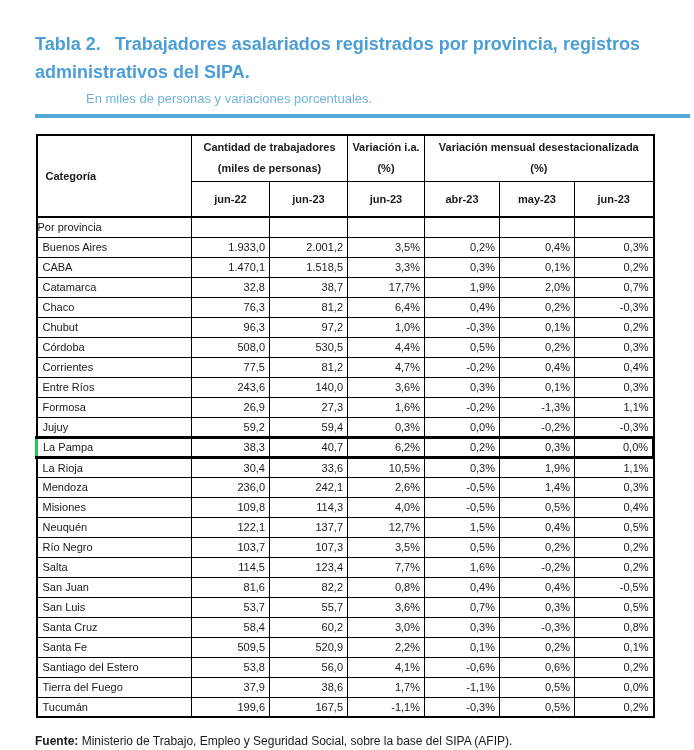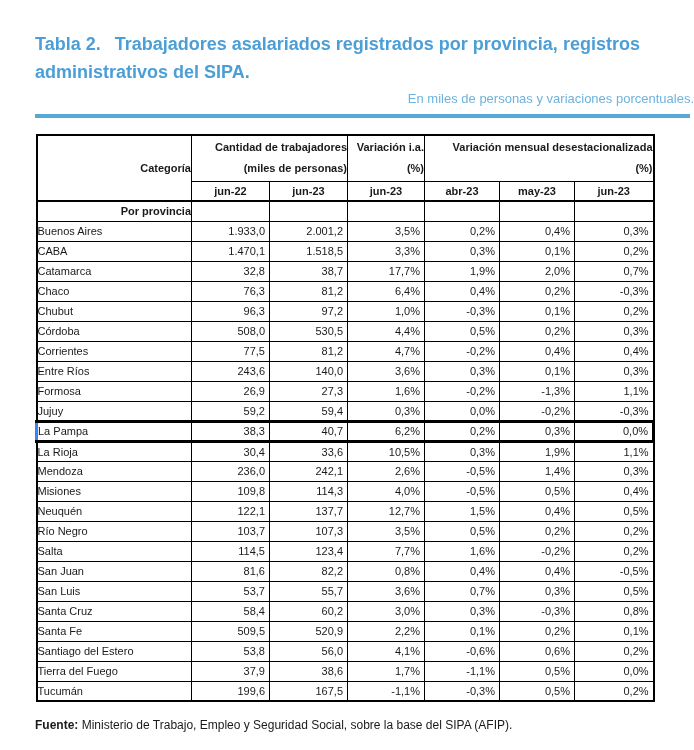--- a/index.html
+++ b/index.html
@@ -17,23 +17,22 @@
     color: var(--title-blue, #4c9fd6);
     font-weight: bold;
     font-size: 18px;
     line-height: 28px;
     max-width: 645px;
   }
   .title .tlabel { margin-right: 14px; }
   .subtitle {
     color: var(--subtitle-blue, #6fb2dc);
     font-size: 13px;
-    margin: 5px 0 0 67px;
+    margin: 5px 0 0 51px;
     line-height: 16px;
-    text-align: right;
   }
   .rule {
     width: 655px;
     height: 4px;
     background: var(--rule-blue, #56a8d6);
     margin-top: 7px;
   }
 
   
   table.sipa {
@@ -44,33 +43,33 @@
     font-size: 11px;
   }
   table.sipa th, table.sipa td {
     border: 1px solid #000;
     vertical-align: middle;
     overflow: hidden;
     white-space: nowrap;
   }
   table.sipa { border: 2px solid #000; }
   thead th { font-weight: bold; text-align: center; }
-  thead tr.main-head th { height: 46px; line-height: 21px; text-align: right; }
-  thead tr.sub-head th { height: 20px; }
+  thead tr.main-head th { height: 46px; line-height: 21px; }
+  thead tr.sub-head th { height: 36px; }
   thead { border-bottom: 2px solid #000; }
   th.cat-head { text-align: left; padding-left: 8px; }
   tbody td { height: 20px; }
-  td.name { text-align: left; }
+  td.name { text-align: left; padding-left: 5px; }
   td.num { text-align: right; padding-right: 4px; }
-  tr.group-row td { font-weight: bold; text-align: right; }
+  tr.group-row td { font-weight: normal; text-align: left; }
   tr.highlight td {
     border-top: 3px solid #000;
     border-bottom: 3px solid #000;
   }
-  tr.highlight td:first-child { border-left: 3px solid #3b82f6; }
+  tr.highlight td:first-child { border-left: 3px solid #22c55e; }
   tr.highlight td:last-child { border-right: 3px solid #000; }
 
   
   .notes { margin-top: 13px; font-size: 12px; line-height: 20px; }
   .notes b { font-weight: bold; }
 </style>
 </head>
 <body>
 
 <div class="page">

